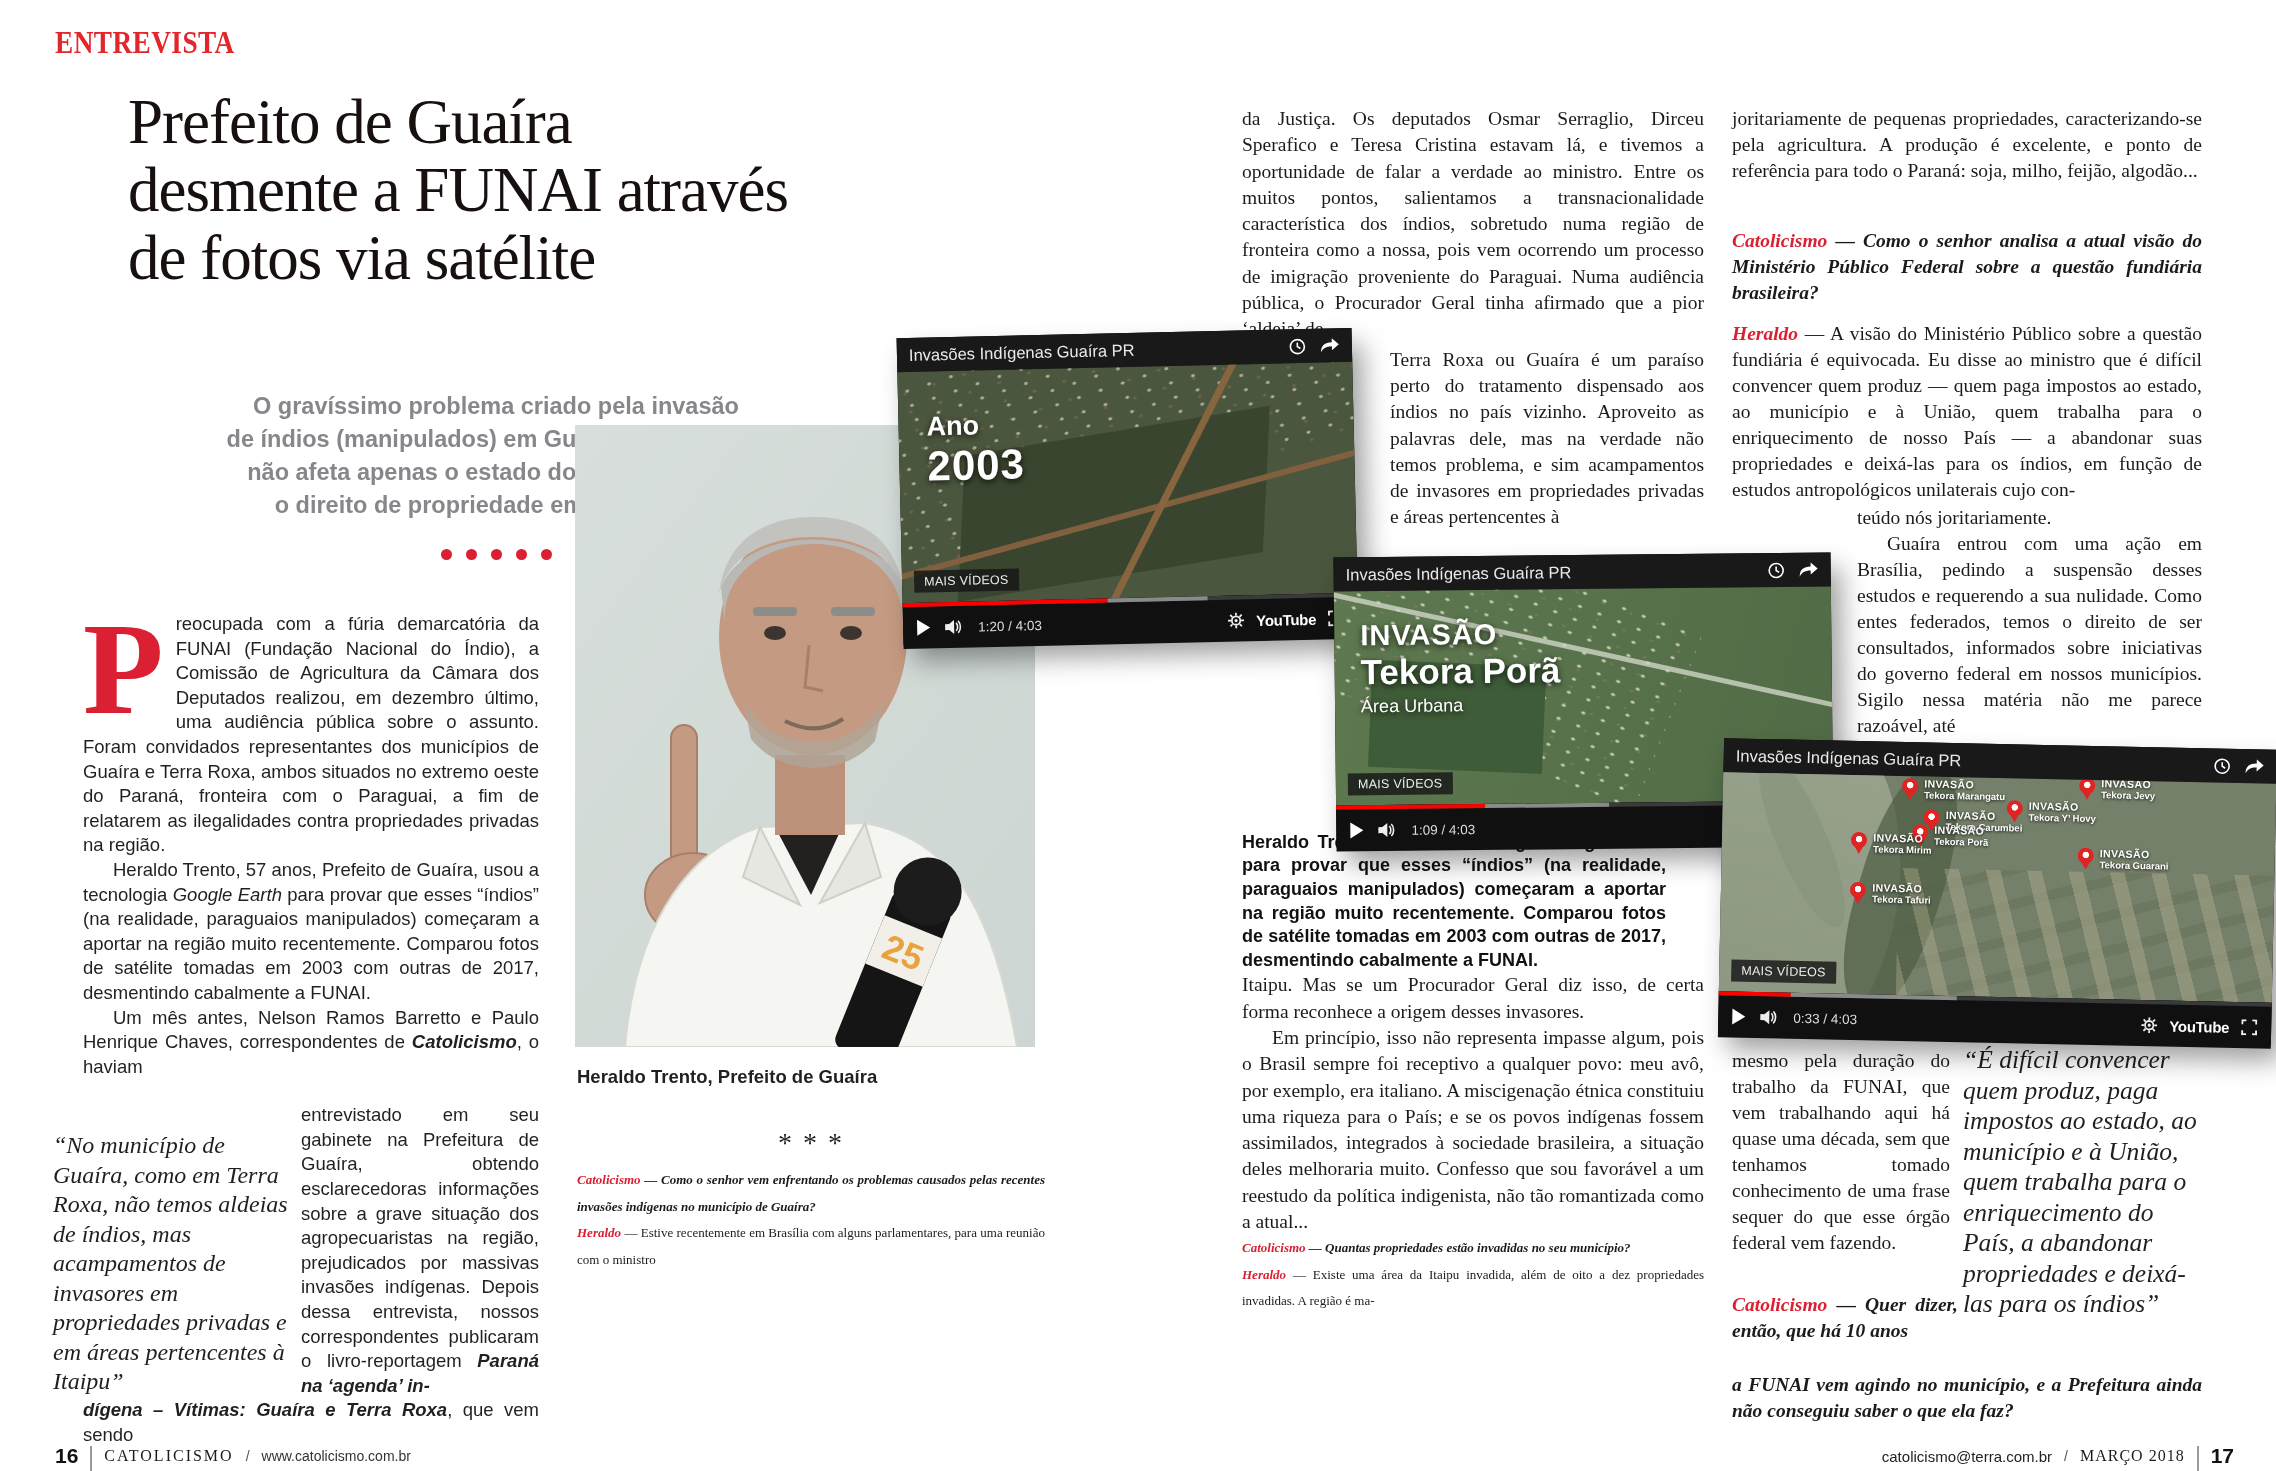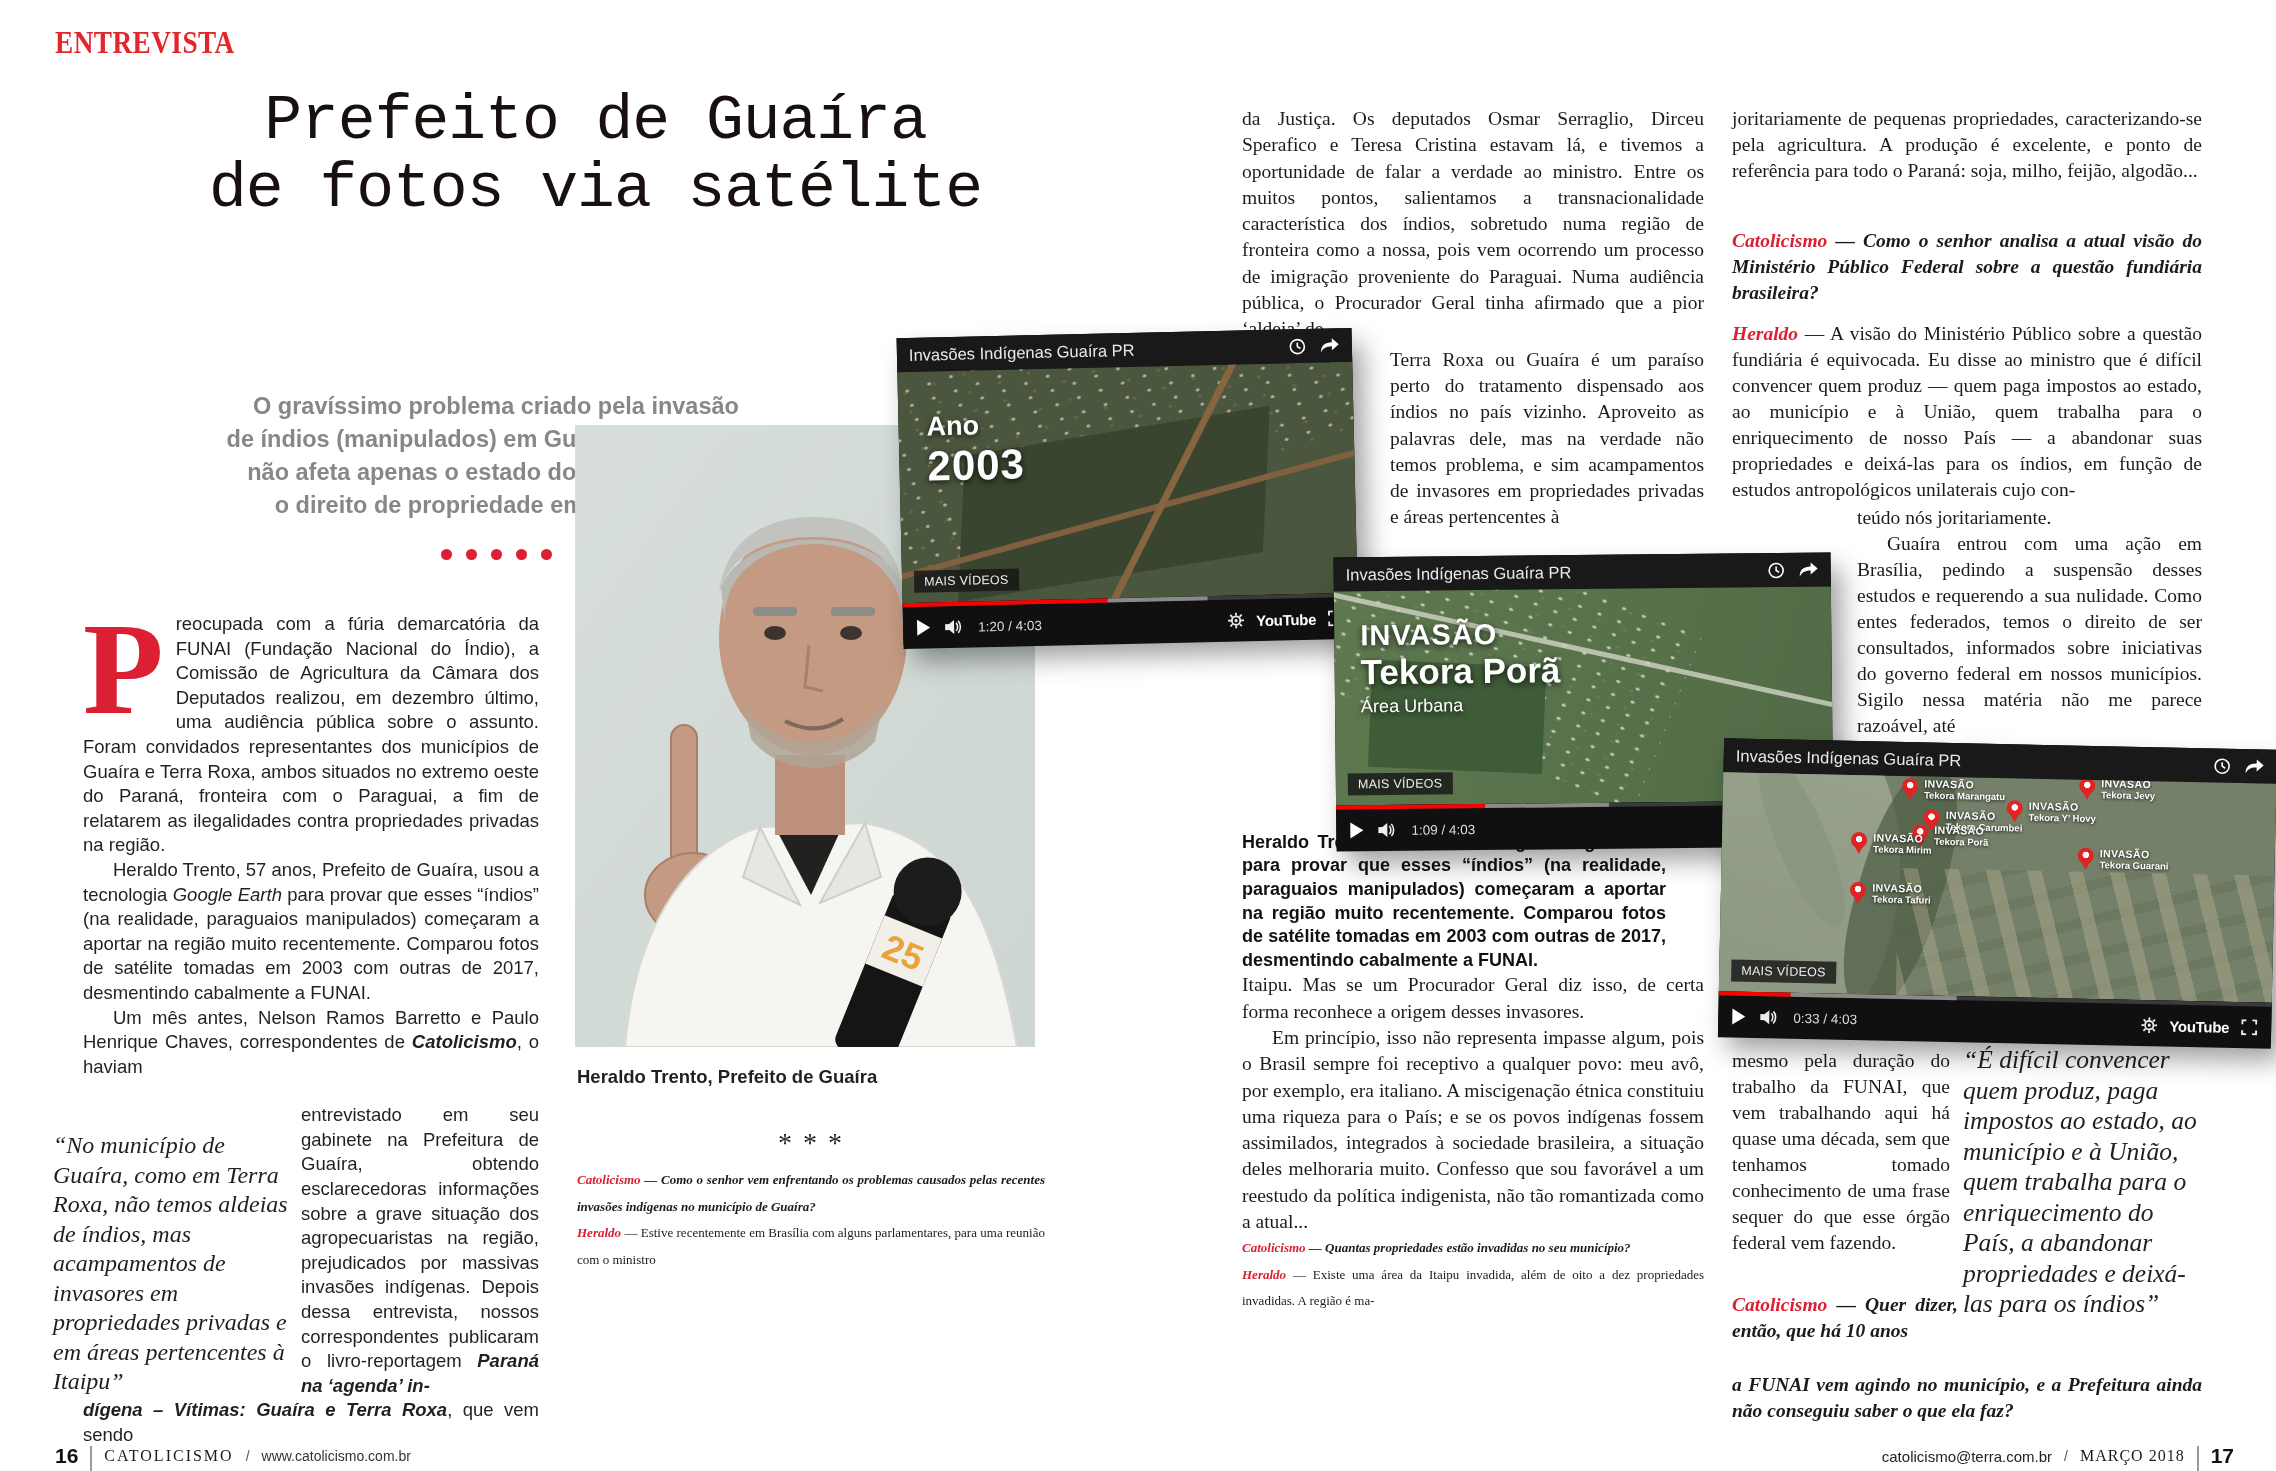--- a/index.html
+++ b/index.html
@@ -6,22 +6,22 @@
   body{position:relative;width:2276px;height:1471px;overflow:hidden;
        font-family:"Liberation Sans",sans-serif;color:#231f20;}
   .abs{position:absolute;}
   .serif{font-family:"Liberation Serif",serif;}
   .it{font-style:italic;}
   .bi{font-weight:bold;font-style:italic;}
 
   
   .kicker{left:55px;top:26px;font:bold 31px/34px "Liberation Serif",serif;color:#e2262c;
           letter-spacing:.5px;transform:scaleX(.88);transform-origin:left top;}
-  .headline{left:128px;top:88px;width:935px;margin:0;text-align:center;font-weight:400;
-            font-family:Liberation Mono, monospace;font-size:63px;line-height:68px;color:#17100f;letter-spacing:-1px;}
+  .headline{left:128px;top:88px;width:935px;margin:0;text-align:left;font-weight:400;
+            font-family:Liberation Serif, serif;font-size:63px;line-height:68px;color:#17100f;letter-spacing:-1px;}
   .deck{left:172px;top:390px;width:648px;text-align:center;font-weight:bold;
         font-size:23.5px;line-height:33px;color:#85878a;}
   .dots{left:172px;top:546px;width:648px;text-align:center;}
   .dots i{display:inline-block;width:11px;height:11px;border-radius:50%;background:#da2032;margin:0 7px;}
 
   
   .col1{left:83px;top:612px;width:456px;font-size:18.5px;line-height:24.6px;text-align:justify;}
   .col1 p{margin:0;}
   .dropcap{float:left;font-family:"Liberation Serif",serif;font-weight:bold;font-size:132px;
            line-height:98px;color:#da2032;padding:8px 12px 0 0;}
@@ -146,20 +146,21 @@
   .fdate{font-family:"Liberation Serif",serif;font-size:16px;letter-spacing:1px;color:#1d1a1b;}
 </style>
 </head>
 <body>
 
 <div>
 
   <div class="abs kicker">ENTREVISTA</div>
   <h1 class="abs headline">
     <span style="display:block">Prefeito de Guaíra</span>
+    <span style="display:block">desmente a FUNAI através</span>
     <span style="display:block">de fotos via satélite</span>
   </h1>
   <div class="abs deck">
     <div>O gravíssimo problema criado pela invasão</div>
     <div>de índios (manipulados) em Guaíra e Terra Roxa</div>
     <div>não afeta apenas o estado do Paraná, agride</div>
     <div>o direito de propriedade em todo o País</div>
   </div>
   <div class="abs dots"><i></i><i></i><i></i><i></i><i></i></div>
 

